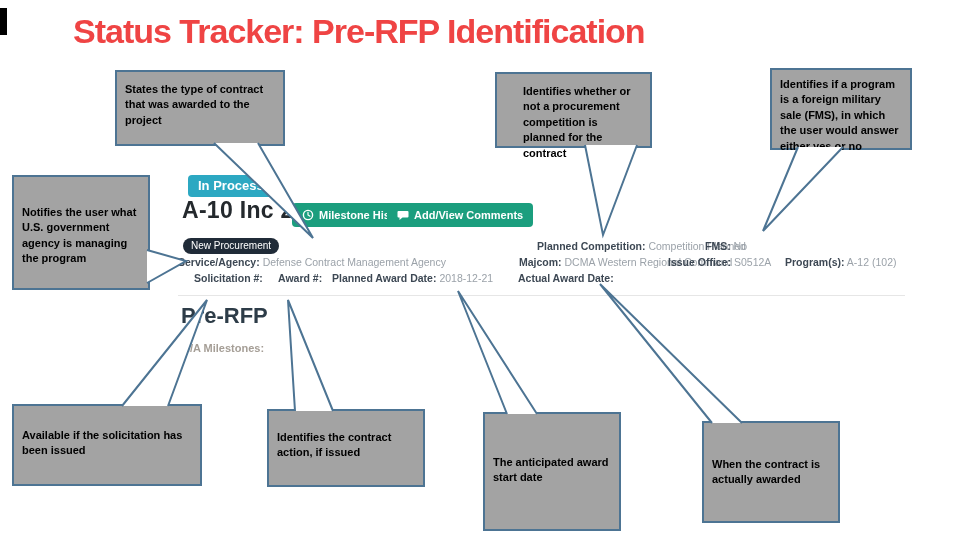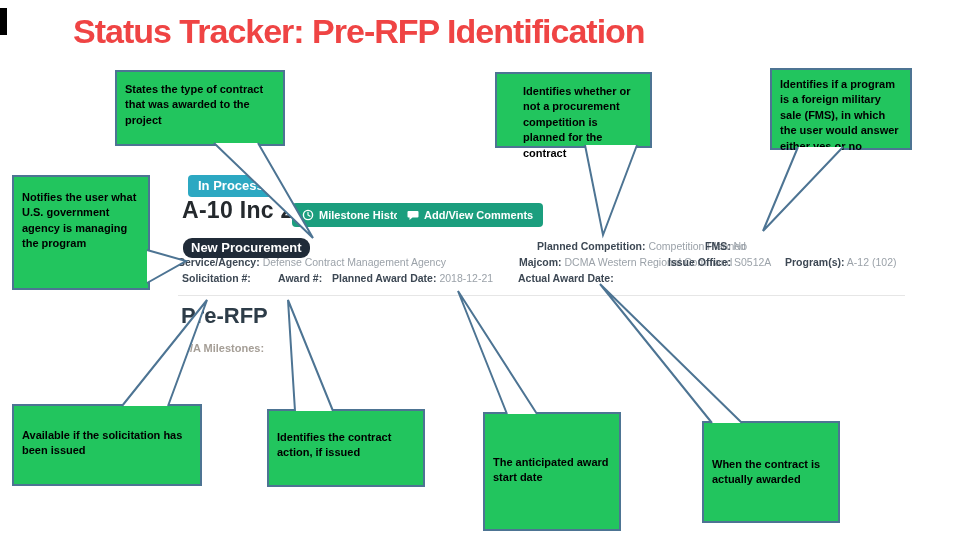--- a/index.html
+++ b/index.html
@@ -29,43 +29,43 @@
     letter-spacing:.3px;
   }
   .btn{
     top:203px;height:24px;background:#1b9e7e;color:#fff;border:none;
     border-radius:4px;font-size:11px;font-weight:600;
     display:flex;align-items:center;gap:5px;padding:0 10px;
     font-family:"Liberation Sans", sans-serif;
   }
   .btn svg{display:block;}
   .btn-milestone{left:292px;}
-  .btn-comments{left:397px;align-items:center;}
+  .btn-comments{left:387px;align-items:center;}
   .proc-badge{
     left:183px;top:238px;background:#202b38;color:#fff;
-    font-size:13px;font-weight:700;padding:2px 8px 3px;border-radius:9px;
+    font-size:10px;font-weight:400;padding:2px 8px 3px;border-radius:9px;
   }
   .field{font-size:10.5px;white-space:nowrap;}
   .field .lbl{font-weight:700;color:#3d4854;}
   .field .val{color:#9ba2a9;}
   .row1{top:240px;} .row2{top:256px;} .row3{top:272px;}
   .divider{left:178px;top:295px;width:727px;height:1px;background:#e6e6e6;}
   .section-heading{left:181px;top:303px;font-size:22px;font-weight:700;color:#2d3c48;}
   .milestones-label{left:182px;top:342px;font-size:11px;font-weight:700;color:#a59e96;}
 
   
   .callout{
-    background:#22c55e;border:2px solid #4d7493;z-index:4;
+    background:#a3a3a3;border:2px solid #4d7493;z-index:4;
     font-size:11px;font-weight:700;color:#000;line-height:1.4;
     padding:8px 8px;box-sizing:border-box;
   }
   .c1{left:115px;top:70px;width:170px;height:76px;padding-top:10px;}
   .c2{left:495px;top:72px;width:157px;height:76px;padding-top:10px;padding-left:26px;}
   .c3{left:770px;top:68px;width:142px;height:82px;padding-top:7px;}
-  .c4{left:12px;top:175px;width:138px;height:115px;padding-top:13px;}
+  .c4{left:12px;top:175px;width:138px;height:115px;padding-top:28px;}
   .c5{left:12px;top:404px;width:190px;height:82px;padding-top:22px;}
   .c6{left:267px;top:409px;width:158px;height:78px;padding-top:19px;}
   .c7{left:483px;top:412px;width:138px;height:119px;padding-top:41px;}
   .c8{left:702px;top:421px;width:138px;height:102px;padding-top:34px;}
 
   .connector-layer{left:0;top:0;width:960px;height:540px;z-index:5;pointer-events:none;}
 </style>
 </head>
 <body>
 
@@ -99,21 +99,21 @@
   <span class="abs proc-badge">New Procurement</span>
 
   <span class="abs field row1" style="left:537px;"><span class="lbl">Planned Competition:</span> <span class="val">Competition Planned</span></span>
   <span class="abs field row1" style="left:705px;"><span class="lbl">FMS:</span> <span class="val">No</span></span>
 
   <span class="abs field row2" style="left:178px;"><span class="lbl">Service/Agency:</span> <span class="val">Defense Contract Management Agency</span></span>
   <span class="abs field row2" style="left:475px;margin-left:44px;"><span class="lbl">Majcom:</span> <span class="val">DCMA Western Regional Command</span></span>
   <span class="abs field row2" style="left:668px;"><span class="lbl">Issue Office:</span> <span class="val">S0512A</span></span>
   <span class="abs field row2" style="left:785px;"><span class="lbl">Program(s):</span> <span class="val">A-12 (102)</span></span>
 
-  <span class="abs field row3" style="left:182px;"><span class="lbl">Solicitation #:</span> <span class="val"></span></span>
+  <span class="abs field row3" style="left:194px;"><span class="lbl">Solicitation #:</span> <span class="val"></span></span>
   <span class="abs field row3" style="left:278px;"><span class="lbl">Award #:</span> <span class="val"></span></span>
   <span class="abs field row3" style="left:332px;"><span class="lbl">Planned Award Date:</span> <span class="val">2018-12-21</span></span>
   <span class="abs field row3" style="left:518px;text-align:right;"><span class="lbl">Actual Award Date:</span> <span class="val"></span></span>
 
   <div class="abs divider"></div>
   <div class="abs section-heading">Pre-RFP</div>
   <div class="abs milestones-label">N/A Milestones:</div>
 </div>
 
 <div class="abs callout c1">States the type of contract that was awarded to the project</div>

